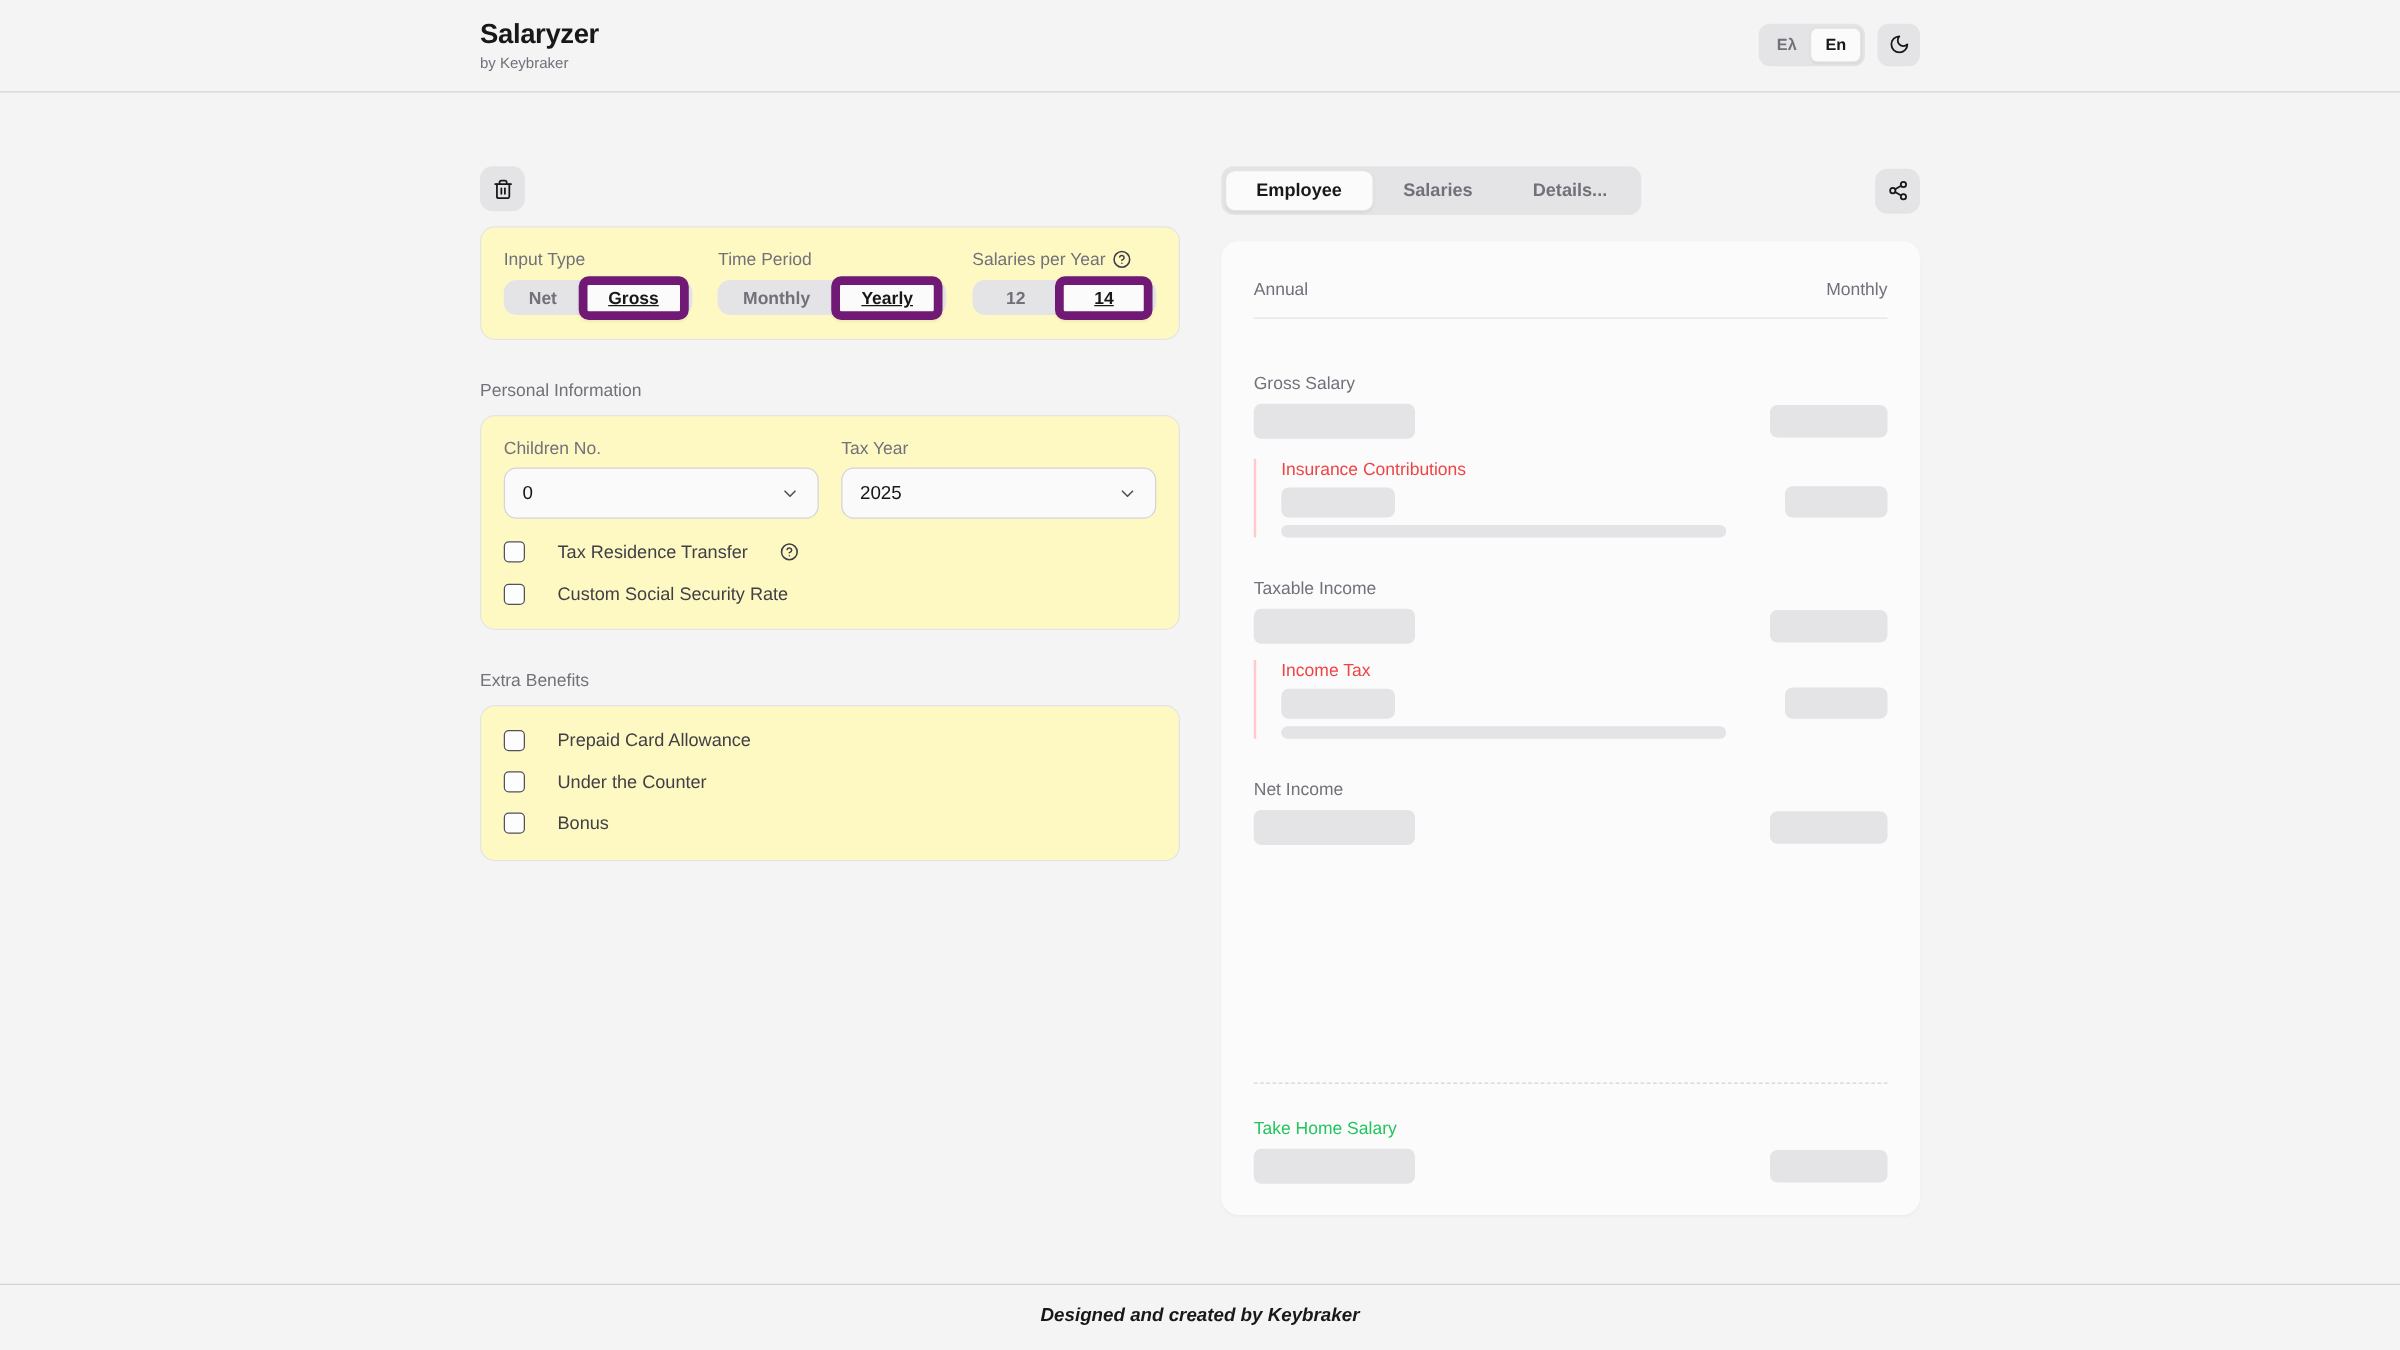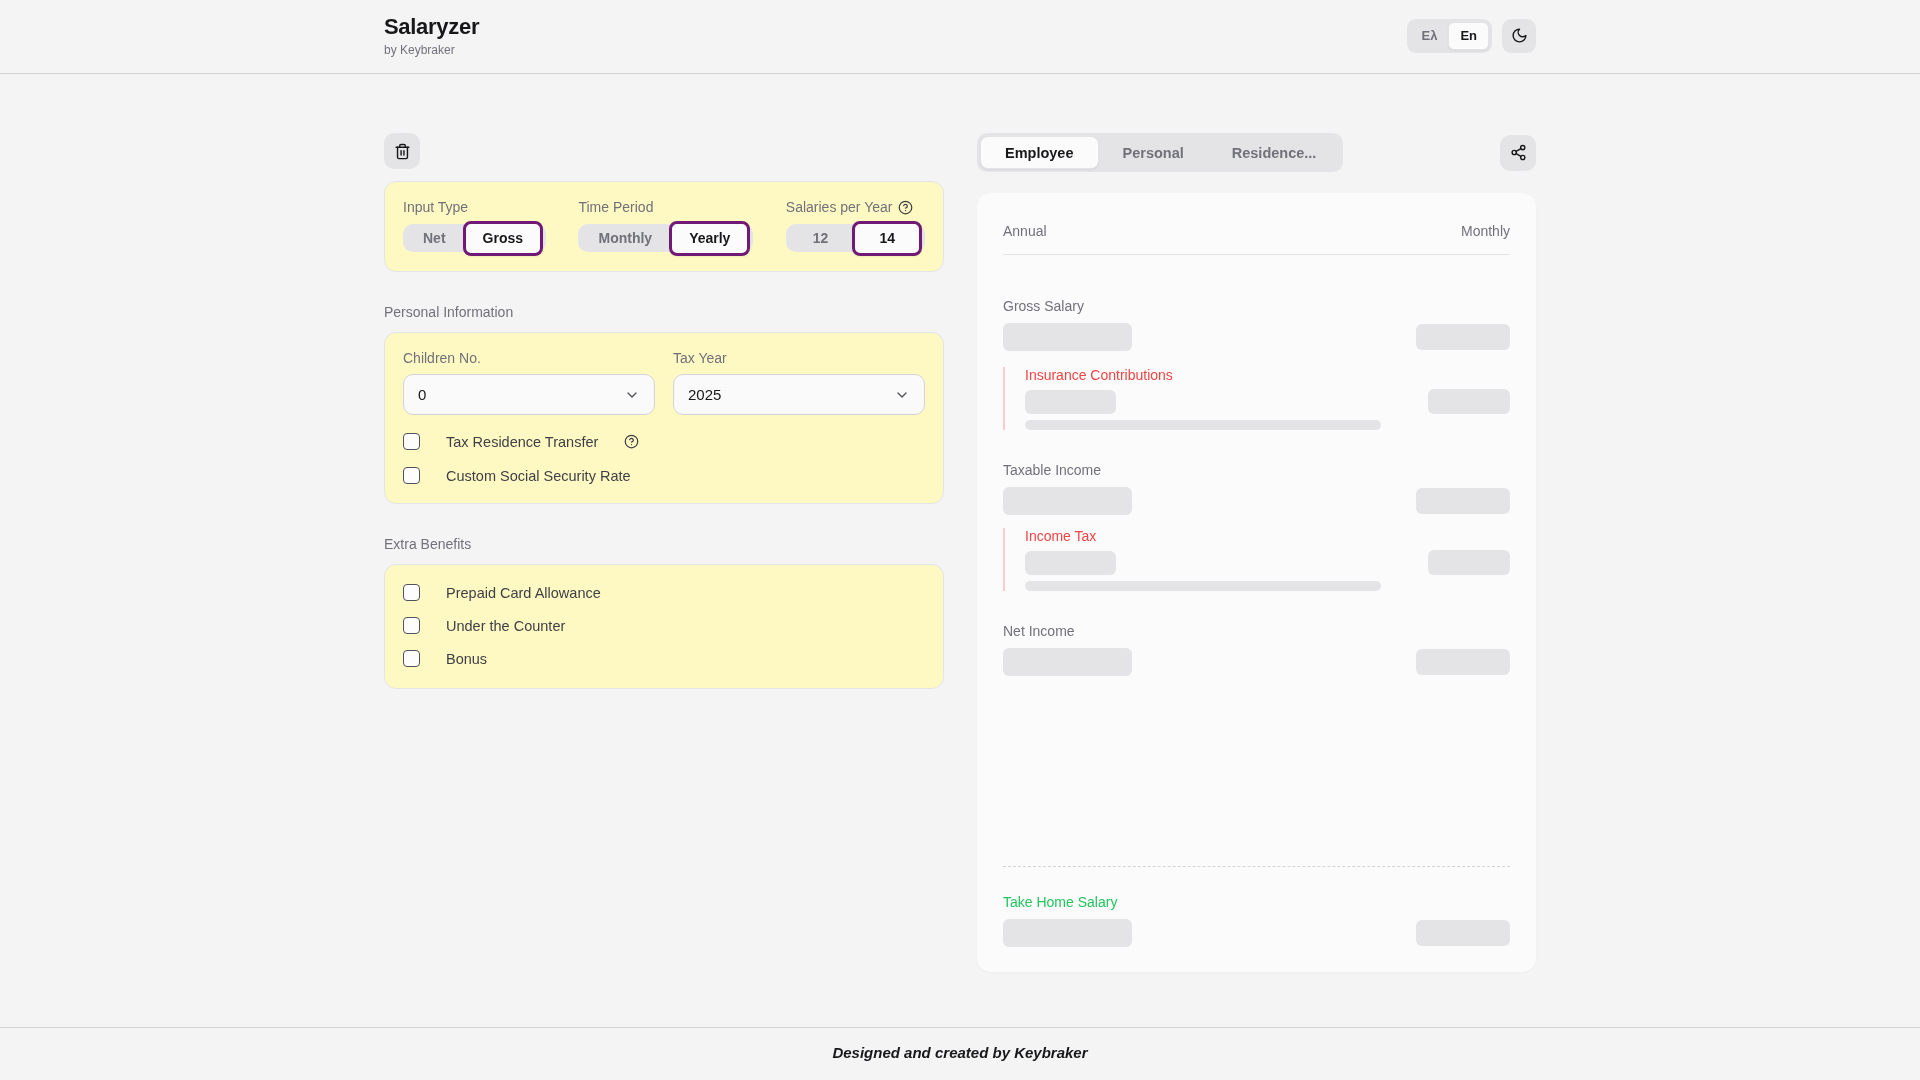--- a/index.html
+++ b/index.html
@@ -38,21 +38,21 @@
   .right-col{display:flex;flex-direction:column;}
 
   
   .section-heading{font-size:14px;color:#71717a;margin-top:32px;}
   .card{margin-top:12px;background:#fef9c3;border:1px solid #e4e4e7;border-radius:12px;padding:17px 18px 19px;}
   .field-label{font-size:14px;color:#71717a;display:flex;align-items:center;gap:6px;}
   .toggle-cols{display:flex;justify-content:space-between;}
   .toggle-group{display:inline-flex;align-items:center;background:var(--control-bg);border-radius:10px;padding:3px;height:28px;margin-top:9px;}
   .toggle-opt{border:none;background:transparent;font-family:inherit;font-size:14px;font-weight:700;color:#71717a;height:35px;padding:0 17px;border-radius:8px;cursor:pointer;}
   .toggle-opt.wide{padding:0 24px;}
-  .toggle-opt.active{background:var(--card-bg);border:3px solid #701a75;color:#18181b;box-shadow:0 1px 2px rgba(0,0,0,.06);}
+  .toggle-opt.active{background:var(--card-bg);border:7px solid #701a75;color:#18181b;box-shadow:0 1px 2px rgba(0,0,0,.06);text-decoration:underline;}
   .fields-grid{display:grid;grid-template-columns:1fr 1fr;gap:18px;}
   .select{margin-top:8px;height:41px;background:#fafafa;border:1px solid #d4d4d8;border-radius:10px;display:flex;align-items:center;justify-content:space-between;padding:0 14px;font-size:15px;color:#18181b;cursor:pointer;}
   .select .chev{color:#52525b;display:flex;}
   .check-row{display:flex;align-items:center;gap:26px;margin-top:17px;cursor:pointer;}
   .check-row.first{margin-top:18px;}
   .checkbox{width:17px;height:17px;border:1.5px solid #52525b;border-radius:4px;background:#fdfdfd;flex:0 0 auto;}
   .check-label{font-size:14.5px;color:#3f3f46;}
   .help-ic{color:#3f3f46;display:flex;}
   .benefit-rows .check-row{margin-top:0;}
   .benefit-rows{display:flex;flex-direction:column;gap:16px;padding:2px 0;}
@@ -240,22 +240,22 @@
       </div>
 
 
     </div>
 
     <div class="right-col">
 
       <div class="tabs-row">
         <div class="tab-group">
           <button class="tab-opt active">Employee</button>
-          <button class="tab-opt">Personal</button>
-          <button class="tab-opt">Residence...</button>
+          <button class="tab-opt">Salaries</button>
+          <button class="tab-opt">Details...</button>
         </div>
         <button class="icon-btn">
           <span class="svg-wrap">
             <svg width="17" height="17" viewBox="0 0 24 24" fill="none" stroke="currentColor" stroke-width="2" stroke-linecap="round" stroke-linejoin="round">
                 <circle cx="18" cy="5" r="3"></circle>
                 <circle cx="6" cy="12" r="3"></circle>
                 <circle cx="18" cy="19" r="3"></circle>
                 <line x1="8.59" y1="13.51" x2="15.42" y2="17.49"></line>
                 <line x1="15.41" y1="6.51" x2="8.59" y2="10.49"></line>
               </svg>

